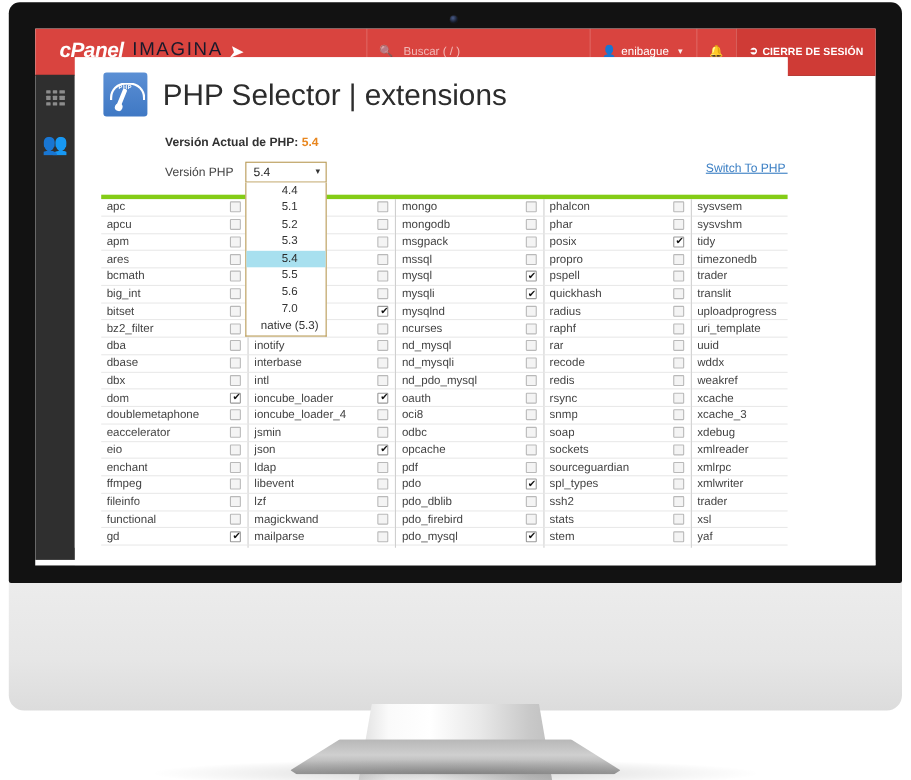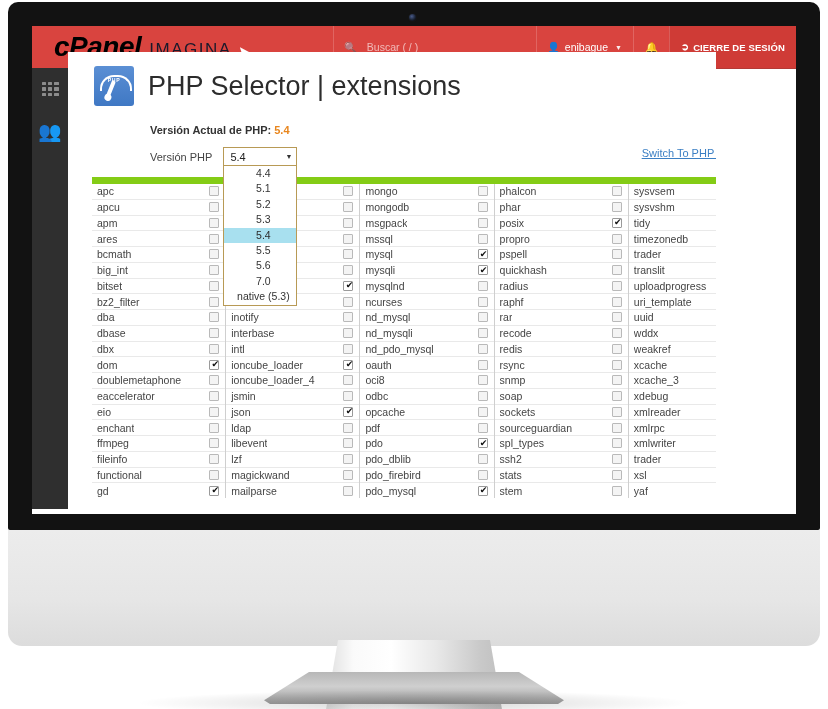--- a/index.html
+++ b/index.html
@@ -23,21 +23,21 @@
   .mon-shadow{position:absolute;left:50%;top:690px;width:560px;margin-left:-280px;height:26px;
      background:radial-gradient(ellipse at center,rgba(0,0,0,.17) 0%,rgba(0,0,0,0) 70%);}
 
   
   #screen{position:absolute;left:32px;top:26px;width:764px;height:488px;background:#ffffff;overflow:hidden;}
 
   
   .topbar{position:absolute;left:0;top:0;width:764px;height:42px;background:#d9443f;
      border-bottom:1px solid #b43a35;display:flex;align-items:center;}
   .brand{margin-left:22px;display:flex;align-items:flex-end;}
-  .brand .cp{font-weight:bold;font-style:italic;font-size:28px;color:#000000;letter-spacing:-.5px;}
+  .brand .cp{font-weight:bold;font-style:italic;font-size:19px;color:#ffffff;letter-spacing:-.5px;}
   .brand .imag{margin-left:8px;color:#0f172a;font-size:17px;letter-spacing:1.5px;line-height:1;opacity:.95;}
   .brand .imag .sub{display:block;font-size:4.3px;letter-spacing:1.1px;opacity:.85;margin-top:1px;}
   .brand .flash{margin-left:5px;color:#fff;font-size:17px;transform:skewX(-12deg);}
 
   .hdr-right{position:absolute;right:0;top:0;height:42px;display:flex;align-items:stretch;}
   .hdr-cell{display:flex;align-items:center;padding:0 11px;color:#fff;font-size:10.5px;
      border-left:1px solid rgba(255,255,255,.18);white-space:nowrap;}
   .hdr-search{width:180px;color:rgba(255,255,255,.62);}
   .hdr-search .ph{margin-left:9px;font-size:10.5px;}
   .logout{background:#cf3b36;font-weight:bold;letter-spacing:.1px;font-size:9.5px;}
@@ -85,21 +85,21 @@
   .dd-opt{height:15.4px;line-height:15.4px;padding-left:6px;font-size:10.5px;color:#333;
      white-space:nowrap;text-align:center;}
   .dd-opt.sel{background:#a8e0ef;color:#2b2b2b;}
 
   .btn-set{margin-left:11px;height:19px;padding:0 8px;font-size:10.5px;color:#333;
      background:linear-gradient(180deg,#f6f6f6 0%,#e2e2e2 100%);border:1px solid #a9a9a9;
      border-radius:2px;display:flex;align-items:center;box-sizing:border-box;}
   .switch-link{position:absolute;right:24px;top:0;font-size:11px;color:#3b7fc4;}
 
   .ext-area{margin-top:11px;padding:0 17px 0 24px;}
-  .ext-table{border-top:7px solid #84cc16;display:flex;}
+  .ext-table{border-top:4px solid #84cc16;display:flex;}
   .ext-col{flex:1;display:flex;flex-direction:column;border-right:1px solid #cfcfcf;}
   .ext-col:last-child{border-right:none;}
   .ext-row{display:flex;align-items:center;justify-content:space-between;height:15.75px;
      padding:0 6px 0 5px;border-bottom:1px solid #e9e9e9;box-sizing:border-box;}
   .ext-name{font-size:10.5px;color:#444;white-space:nowrap;overflow:hidden;}
   .cb{width:10px;height:10px;border:1px solid #b9b9b9;background:#f4f4f4;border-radius:1px;
      flex:none;position:relative;box-sizing:border-box;}
   .cb.on{background:#fff;border-color:#9a9a9a;}
   .cb.on:after{content:"\2714";position:absolute;left:0;top:-2.5px;width:10px;text-align:center;
      font-size:9px;color:#111;line-height:12px;}

